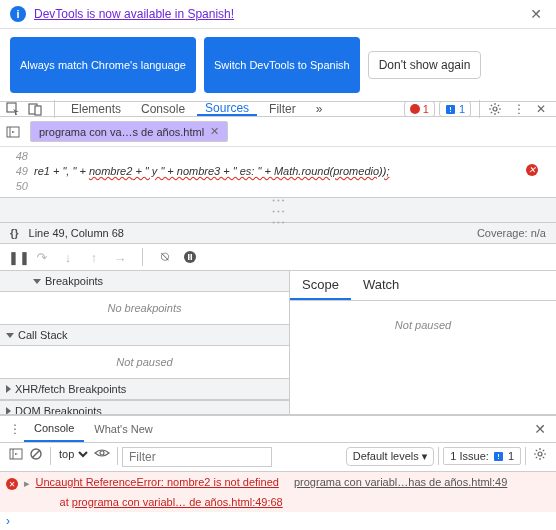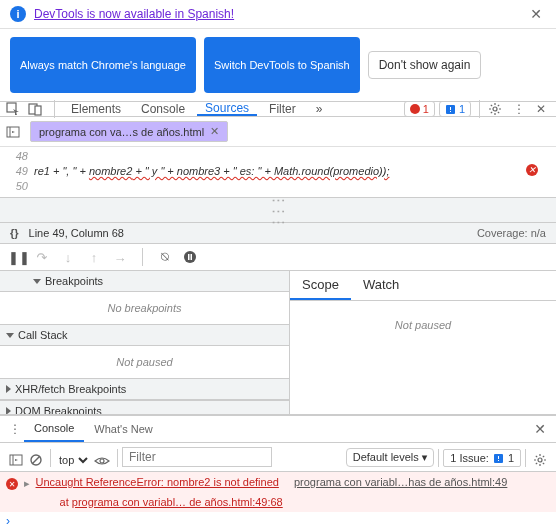--- a/index.html
+++ b/index.html
@@ -49,21 +49,21 @@
 .section-hdr { background: #f1f3f4; padding: 4px 6px; font-size: 11px; border-top: 1px solid #ccc; border-bottom: 1px solid #ccc; display: flex; align-items: center; gap: 4px; cursor: pointer; }
 .section-hdr.first { border-top: none; padding-left: 33px; }
 .section-body { padding: 10px; text-align: center; color: #888; font-style: italic; font-size: 11px; }
 .tri { display: inline-block; width: 0; height: 0; border-left: 4px solid transparent; border-right: 4px solid transparent; border-top: 5px solid #666; }
 .tri.right { border-top: 4px solid transparent; border-bottom: 4px solid transparent; border-left: 5px solid #666; border-right: none; }
 .not-paused-rt { flex: 1; display: flex; align-items: flex-start; justify-content: center; padding-top: 18px; color: #888; font-style: italic; font-size: 11px; }
 .drawer-tabs { display: flex; align-items: center; border-top: 1px solid #ccc; border-bottom: 1px solid #ccc; height: 28px; padding: 0 6px; }
 .drawer-tab { padding: 0 10px; font-size: 11px; height: 100%; display: flex; align-items: center; cursor: pointer; color: #666; }
 .drawer-tab.active { border-bottom: 2px solid #1a73e8; color: #333; }
 .drawer-close { margin-left: auto; font-size: 14px; color: #666; cursor: pointer; padding: 0 4px; }
-.console-toolbar { display: flex; align-items: flex-end; padding: 4px 6px; border-bottom: 1px solid #ccc; font-size: 11px; }
+.console-toolbar { display: flex; align-items: flex-start; padding: 4px 6px; border-bottom: 1px solid #ccc; font-size: 11px; }
 .console-toolbar .cbtn { color: #666; cursor: pointer; padding: 0 3px; }
 .top-sel { border: none; background: transparent; font-size: 11px; color: #333; }
 .filter-input { border: 1px solid #ccc; padding: 2px 6px; font-size: 12px; width: 150px; }
 .levels { border: 1px solid #ccc; padding: 2px 6px; border-radius: 4px; cursor: pointer; }
 .issue-btn { display: inline-flex; align-items: center; gap: 4px; border: 1px solid #ccc; padding: 2px 6px; border-radius: 2px; cursor: pointer; }
 .console-body { background: #fff0f0; padding: 4px 6px; font-family: Consolas, monospace; font-size: 11px; display: flex; gap: 6px; }
 .err-ico { width: 12px; height: 12px; border-radius: 50%; background: #d93025; color: #fff; font-size: 8px; display: flex; align-items: center; justify-content: center; margin-top: 2px; flex-shrink: 0; }
 .err-caret { color: #888; margin-top: 1px; }
 .err-msg { color: #c5221f; flex: 1; }
 .err-msg .u { text-decoration: underline; }

